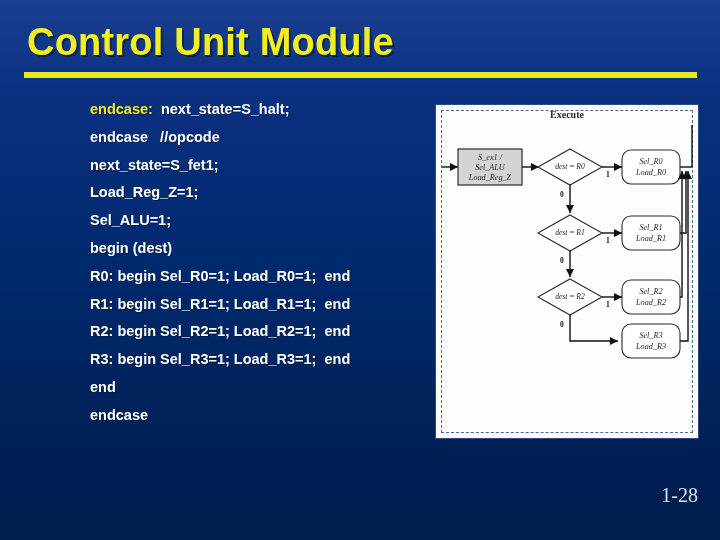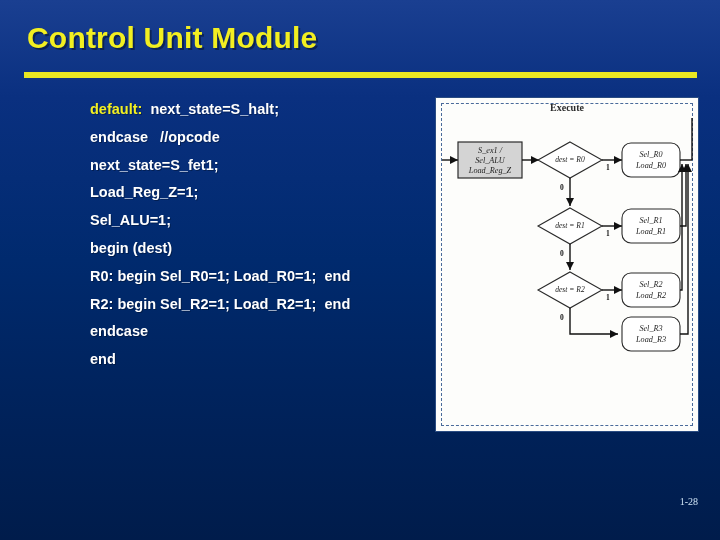--- a/index.html
+++ b/index.html
@@ -19,21 +19,21 @@
     height: 540px;
     background: linear-gradient(to bottom, #1a3f91 0%, #0a3080 18%, #002a6e 48%, #002158 80%, #001c4b 100%);
     overflow: hidden;
   }
 
   
   #title {
     position: absolute;
     left: 27px;
     top: 21px;
-    font-size: 30px;
+    font-size: 38px;
     font-weight: bold;
     color: #f2ef21;
     letter-spacing: 0.2px;
     text-shadow: 2px 2px 0 rgba(0,0,0,0.38);
     white-space: nowrap;
   }
   #title-rule {
     position: absolute;
     left: 24px;
     top: 72px;
@@ -57,21 +57,21 @@
     white-space: pre;
     text-shadow: 1px 1px 0 rgba(0,0,0,0.30);
   }
   .code-line.ind1 { padding-left: 30px; }
   .kw-yellow { color: #f2ef21; }
 
   
   #diagram-panel {
     position: absolute;
     left: 436px;
-    top: 98px;
+    top: 105px;
     width: 262px;
     height: 333px;
     background: #fdfdfb;
     box-shadow: 0 0 0 1px #2a4c82;
   }
   #diagram-inner {
     position: absolute;
     left: 5px;
     top: 5px;
     right: 5px;
@@ -111,44 +111,46 @@
     font-size: 7.5px;
     font-weight: bold;
     fill: #111111;
   }
 
   
   #page-number {
     position: absolute;
     right: 22px;
     bottom: 33px;
-    font-size: 10px;
+    font-size: 20px;
     color: #cfe4f5;
     font-family: "Liberation Serif", serif;
   }
 </style>
 </head>
 <body>
 
 <div id="slide">
 
   <div id="title">Control Unit Module</div>
   <div id="title-rule"></div>
 
   <div id="code">
-      <div class="code-line ind1"><span class="kw-yellow">default:</span><span>  next_state=S_halt;</span></div>
+      <div class="code-line ind1"><span class="kw-yellow">endcase:</span><span>  next_state=S_halt;</span></div>
       <div class="code-line ind1"><span>endcase   //opcode</span></div>
       <div class="code-line ind1"><span>next_state=S_fet1;</span></div>
       <div class="code-line ind1"><span>Load_Reg_Z=1;</span></div>
       <div class="code-line ind1"><span>Sel_ALU=1;</span></div>
       <div class="code-line ind1"><span>begin (dest)</span></div>
       <div class="code-line ind1"><span>R0: begin Sel_R0=1; Load_R0=1;  end</span></div>
+      <div class="code-line ind1"><span>R1: begin Sel_R1=1; Load_R1=1;  end</span></div>
       <div class="code-line ind1"><span>R2: begin Sel_R2=1; Load_R2=1;  end</span></div>
+      <div class="code-line ind1"><span>R3: begin Sel_R3=1; Load_R3=1;  end</span></div>
+      <div class="code-line ind1"><span>end</span></div>
       <div class="code-line ind1"><span>endcase</span></div>
-      <div class="code-line ind1"><span>end</span></div>
     </div>
 
   <div id="diagram-panel">
     <div id="diagram-inner"></div>
     <div id="diagram-title">Execute</div>
 
     <svg id="flow-svg" width="262" height="271" viewBox="0 0 262 271">
       <defs>
         <marker id="arrH" markerWidth="7" markerHeight="7" refX="6" refY="3" orient="auto">
           <path d="M0,0 L6,3 L0,6 z" fill="#111"></path>

